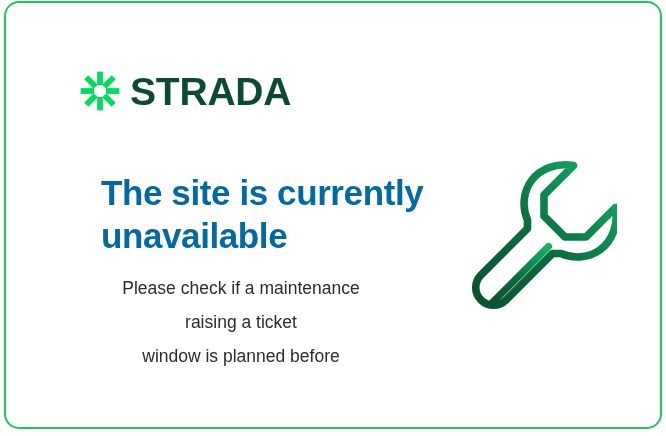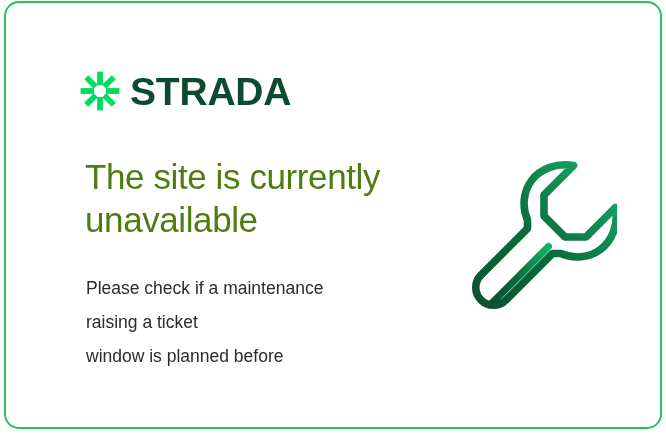--- a/index.html
+++ b/index.html
@@ -65,42 +65,43 @@
     white-space: nowrap;
     display: block;
   }
 
   
   .headline {
     position: absolute;
     left: 79px;
     top: 152px;
     width: 330px;
-    margin: 0;
+    margin: 16px;
     font-size: 35px;
     line-height: 43px;
-    font-weight: normal;
+    font-weight: bold;
     letter-spacing: -0.4px;
-    color: #4d7c0f;
+    color: #0369a1;
   }
 
   
   .body-copy {
     position: absolute;
     left: 80px;
     top: 268px;
     width: 310px;
     margin: 0;
     font-size: 17.5px;
     line-height: 34px;
     font-weight: normal;
     color: #2b2b30;
   }
   .body-copy .copy-line {
     display: block;
+    text-align: center;
   }
 
   
   .wrench-illustration {
     position: absolute;
     left: 455px;
     top: 152px;
     width: 156px;
     height: 156px;
   }

